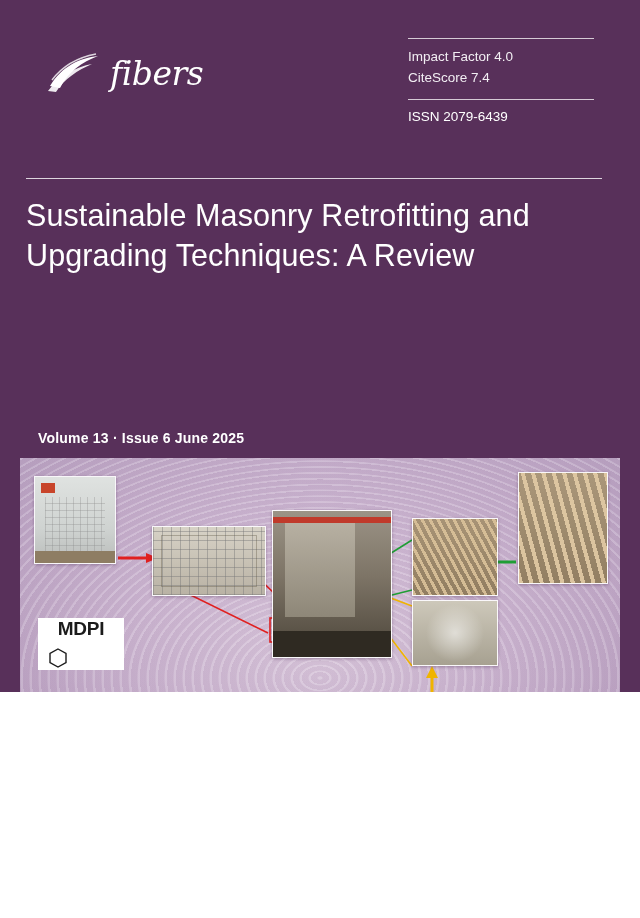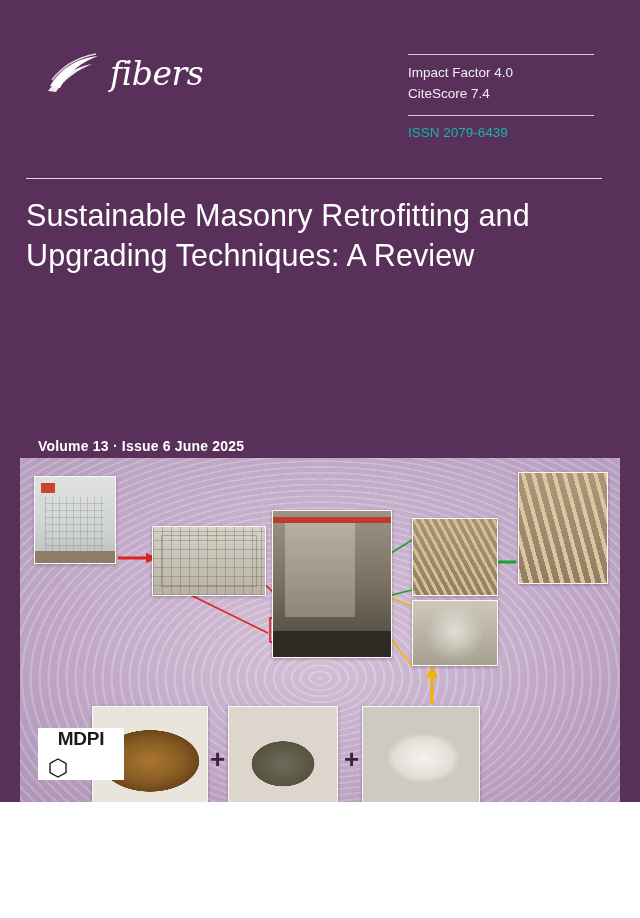--- a/index.html
+++ b/index.html
@@ -3,21 +3,21 @@
 <meta charset="utf-8">
 <style>
   * { box-sizing: border-box; margin: 0; padding: 0; }
   html, body {
     width: 640px; height: 918px;
     font-family: "Liberation Sans", sans-serif;
     background: #ffffff;
   }
   .cover {
     position: relative;
-    width: 640px; height: 802px;
+    width: 640px; height: 692px;
     background: #58305a;
     overflow: hidden;
   }
 
   
   .header {
     position: absolute;
     top: 38px; left: 0; right: 0;
     height: 120px;
   }
@@ -34,40 +34,40 @@
   .logo-text {
     font-family: "DejaVu Serif", serif;
     font-style: italic;
     font-size: 33px;
     letter-spacing: -0.5px;
     color: #ffffff;
     line-height: 1;
   }
   .metrics {
     position: absolute;
-    right: 46px; top: 16px;
+    right: 46px; top: 0;
     width: 186px;
     color: #ffffff;
   }
   .metrics .rule {
     border-top: 1px solid rgba(255,255,255,0.75);
     width: 100%;
   }
   .metrics .block {
     padding: 8px 0 10px 0;
   }
   .metrics .line {
     font-size: 13.5px;
     line-height: 1.55;
     color: #f2eef3;
   }
   .metrics .issn {
     font-size: 13.5px;
     padding: 9px 0 0 0;
-    color: #14b8a6;
+    color: #ffffff;
   }
 
   
   .title-wrap {
     position: absolute;
     left: 26px; right: 38px;
     top: 178px;
   }
   .title-rule {
     border-top: 1px solid rgba(255,255,255,0.8);
@@ -84,21 +84,20 @@
 
   
   .volume {
     position: absolute;
     left: 38px;
     top: 430px;
     color: #ffffff;
     font-size: 14px;
     font-weight: 700;
     letter-spacing: 0.2px;
-    margin-top: 8px;
   }
 
   
   .band {
     position: absolute;
     left: 20px; right: 20px;
     top: 458px;
     height: 440px;
     background:
       radial-gradient(ellipse 70% 60% at 50% 45%, #dcc9de 0%, #cbb3d0 45%, #bda3c4 75%, #b197ba 100%);

